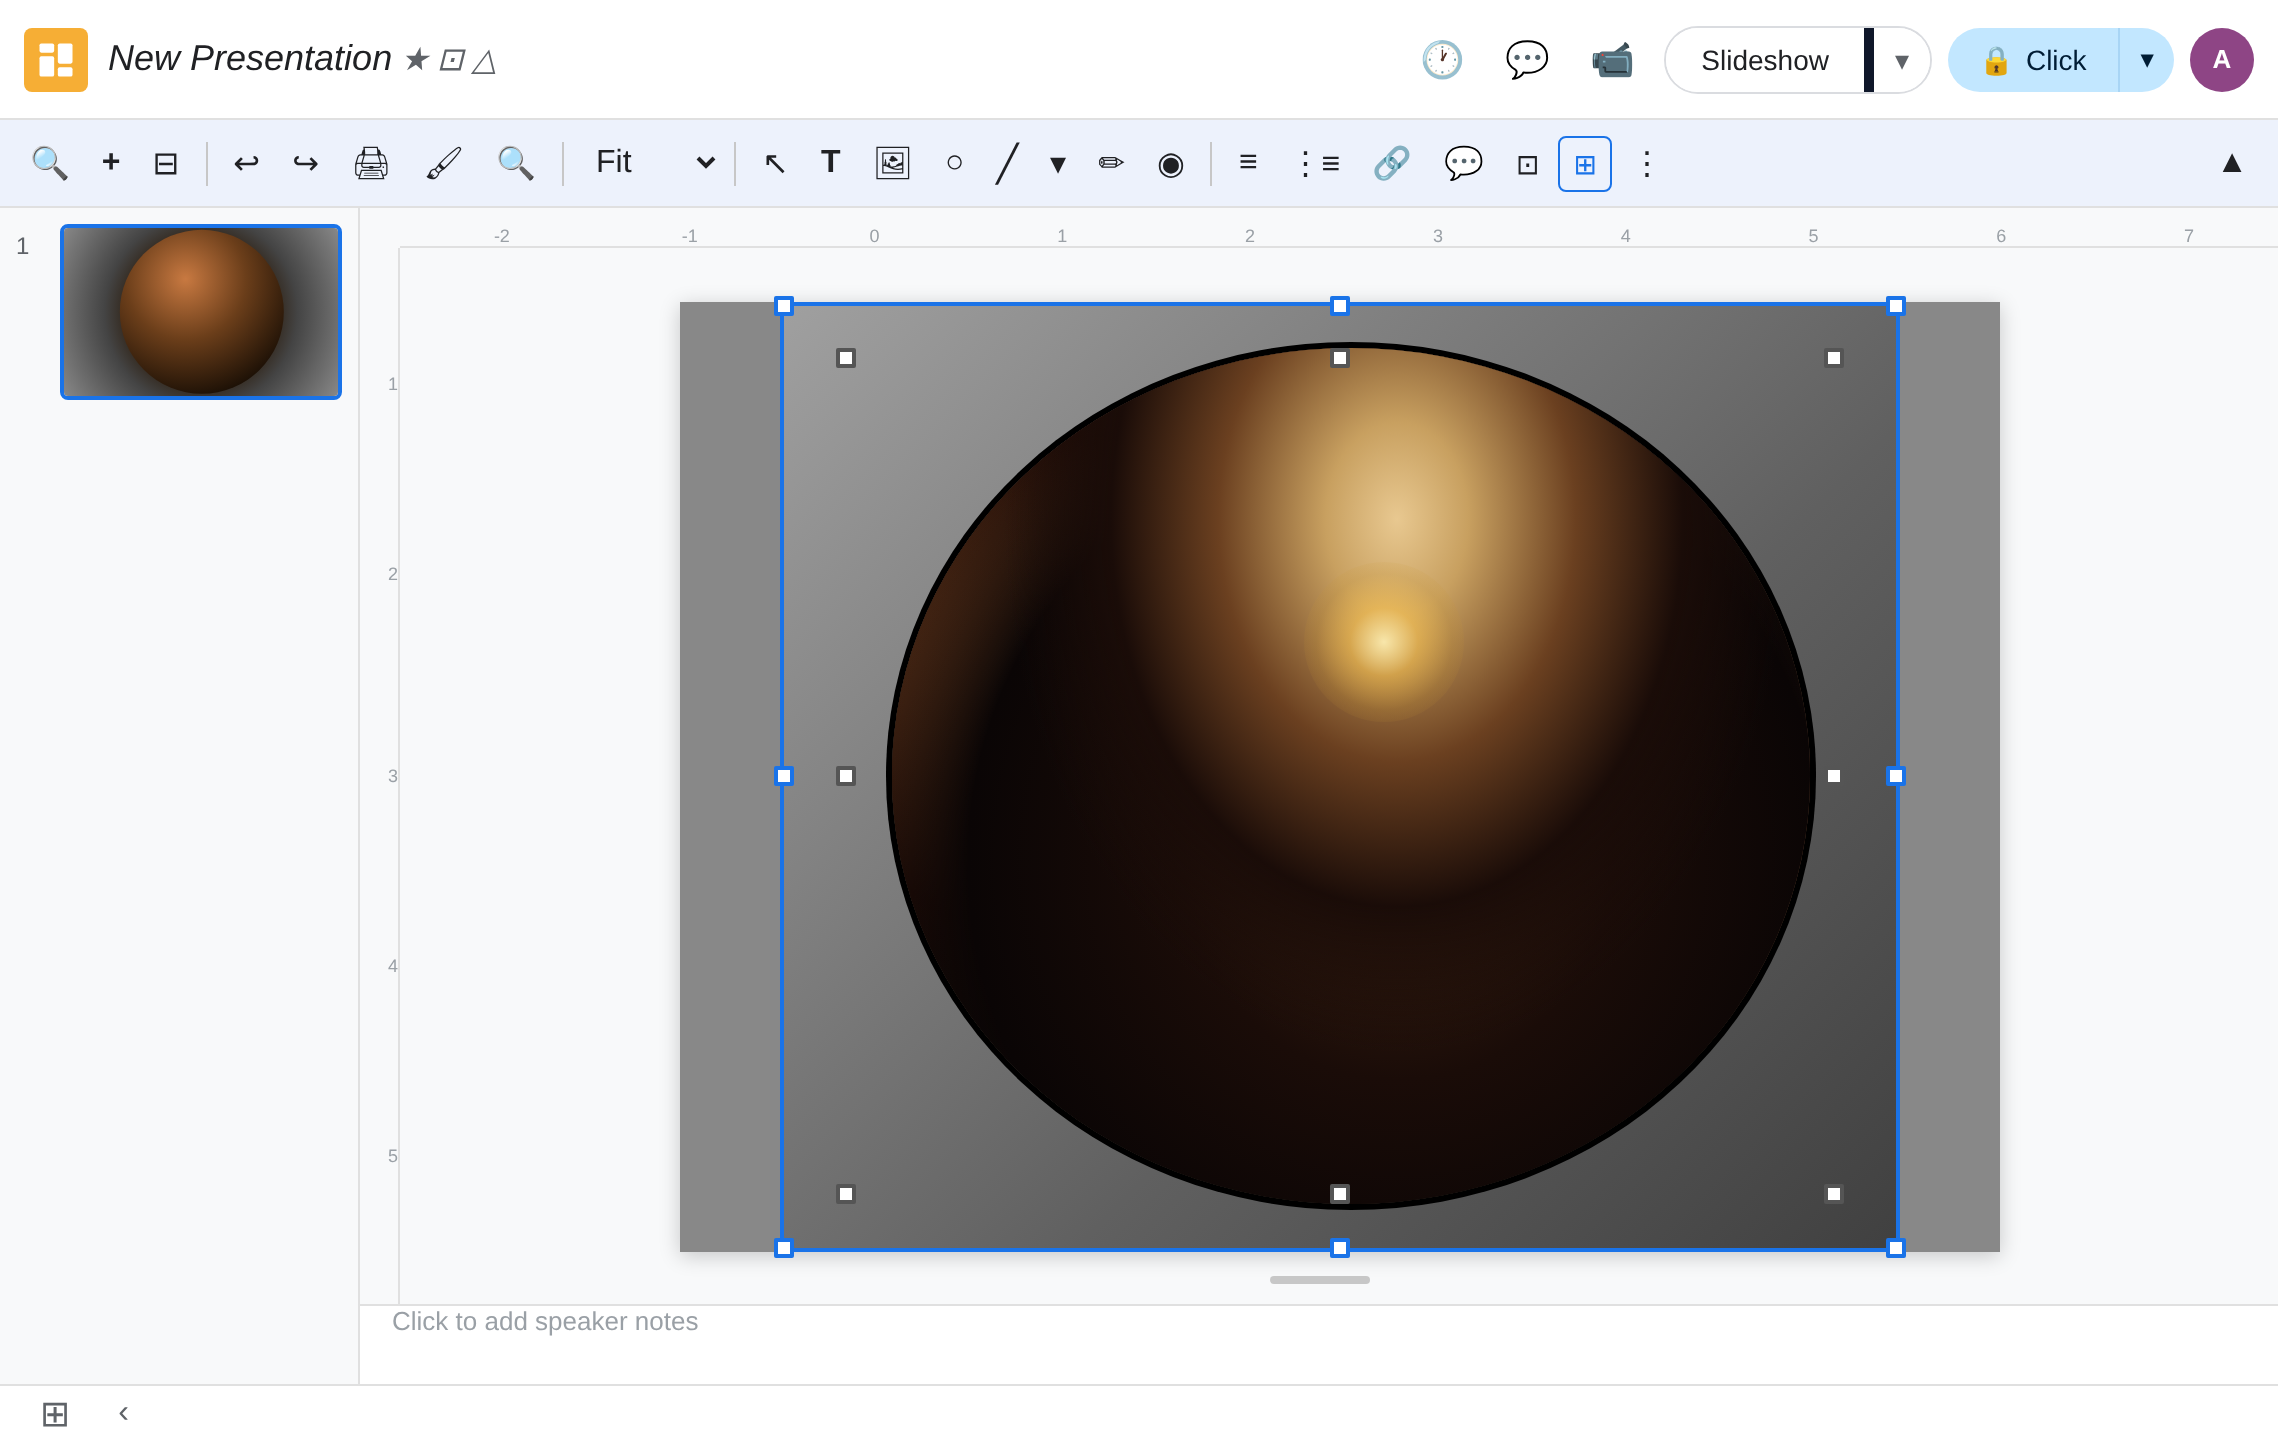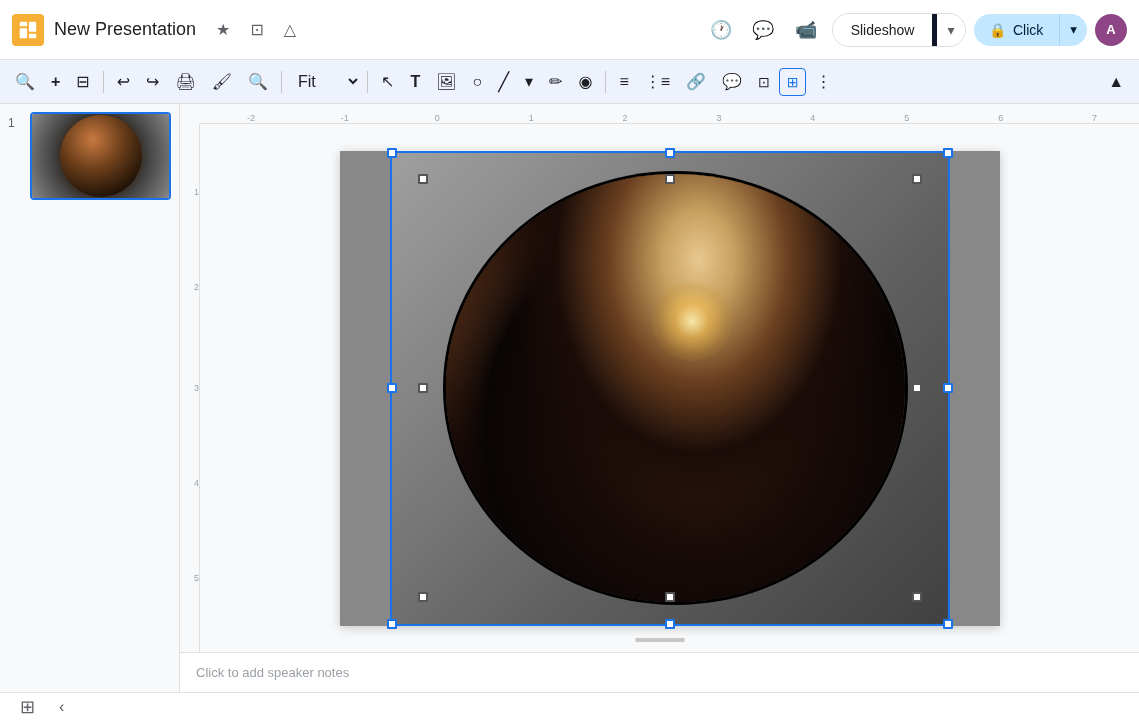--- a/index.html
+++ b/index.html
@@ -11,21 +11,21 @@
       background: #fff; padding: 0 12px;
       border-bottom: 1px solid #e0e0e0;
     }
     #app-logo {
       width: 32px; height: 32px; margin-right: 10px; flex-shrink: 0;
       background: #f6ae35; border-radius: 4px;
       display: flex; align-items: center; justify-content: center;
     }
     #app-logo svg { width: 22px; height: 22px; }
     #title-info { display: flex; flex-direction: column; flex: 1; }
-    #doc-title-row { display: flex; align-items: center; gap: 20px; }
+    #doc-title-row { display: flex; align-items: flex-end; gap: 4px; font-style: italic; }
     #doc-title { font-size: 18px; color: #202124; font-weight: 400; }
     #star-icon, #folder-icon, #drive-icon { color: #5f6368; font-size: 16px; cursor: pointer; }
     #menu-bar { display: flex; align-items: center; gap: 2px; margin-top: 2px; }
     .menu-item {
       font-size: 13px; color: #202124; padding: 4px 10px;
       border-radius: 4px; cursor: pointer; user-select: none;
     }
     #title-actions { display: flex; align-items: center; gap: 8px; }
     #history-btn, #comment-btn, #meet-btn {
       background: none; border: none; cursor: pointer; color: #5f6368;
@@ -192,21 +192,21 @@
     .crop-tr { top: 5%; right: 5%; }
     .crop-ml { top: calc(50% - 5px); left: 5%; }
     .crop-mr { top: calc(50% - 5px); right: 5%; }
     .crop-bl { bottom: 5%; left: 5%; }
     .crop-bm { bottom: 5%; left: calc(50% - 5px); }
     .crop-br { bottom: 5%; right: 5%; }
 
     
     #speaker-notes {
       height: 40px; background: #fff; border-top: 1px solid #e0e0e0;
-      display: flex; align-items: center; padding: 0 16px;
+      display: flex; padding: 0 16px;
       font-size: 13px; color: #9aa0a6; cursor: text;
     }
 
     
     #status-bar {
       height: 28px; background: #fff; border-top: 1px solid #e0e0e0;
       display: flex; align-items: center; justify-content: space-between;
       padding: 0 12px; font-size: 12px; color: #5f6368;
     }
     #grid-view-btn {

